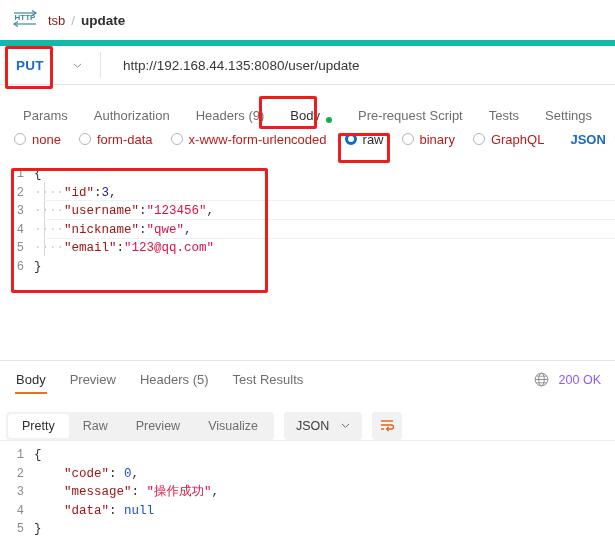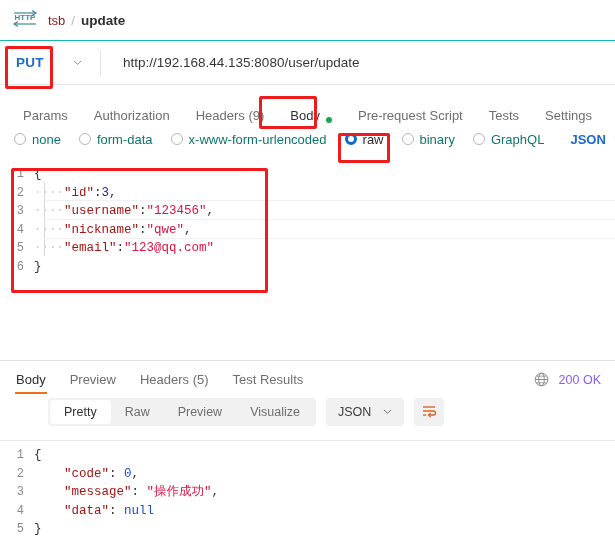--- a/index.html
+++ b/index.html
@@ -26,21 +26,21 @@
   }
   .http-icon { width: 26px; height: 22px; margin-right: 10px; flex: none; }
   .crumb-collection { color: #7f1d1d; font-size: 13px; }
   .crumb-sep { color: #b9b9b9; margin: 0 6px; font-size: 13.5px; }
   .crumb-current { color: #2f2f2f; font-size: 13.5px; font-weight: bold; }
 
   
   .url-row {
     position: relative;
     height: 45px;
-    border-top: 1px solid #14b8a6;
+    border-top: 6px solid #14b8a6;
     border-bottom: 1px solid #e4e4e4;
     display: flex;
     align-items: center;
     box-sizing: border-box;
   }
   .method-box {
     width: 100px;
     display: flex;
     align-items: center;
     justify-content: center;
@@ -98,21 +98,21 @@
     display: flex;
     align-items: center;
     padding-left: 14px;
     box-sizing: border-box;
     position: relative;
   }
   .radio-item {
     display: flex;
     align-items: center;
     margin-right: 18px;
-    color: #0f766e;
+    color: #b91c1c;
     font-size: 13px;
     white-space: nowrap;
   }
   .radio-mark {
     width: 12px; height: 12px;
     border-radius: 50%;
     border: 1px solid #b6b6b6;
     box-sizing: border-box;
     margin-right: 6px;
     flex: none;
@@ -208,24 +208,23 @@
     display: flex;
     align-items: center;
     padding-right: 14px;
   }
   .globe-icon { width: 15px; height: 15px; margin-right: 10px; }
   .status-ok { color: #8b5cf6; font-size: 12.5px; }
 
   .resp-toolbar {
     height: 42px;
     display: flex;
-    align-items: flex-start;
+    align-items: flex-end;
     padding-left: 6px;
     box-sizing: border-box;
-    margin-left: 42px;
   }
   .segmented {
     display: flex;
     align-items: center;
     background: #f1f1f1;
     border-radius: 4px;
     height: 28px;
     padding: 2px;
     box-sizing: border-box;
   }

